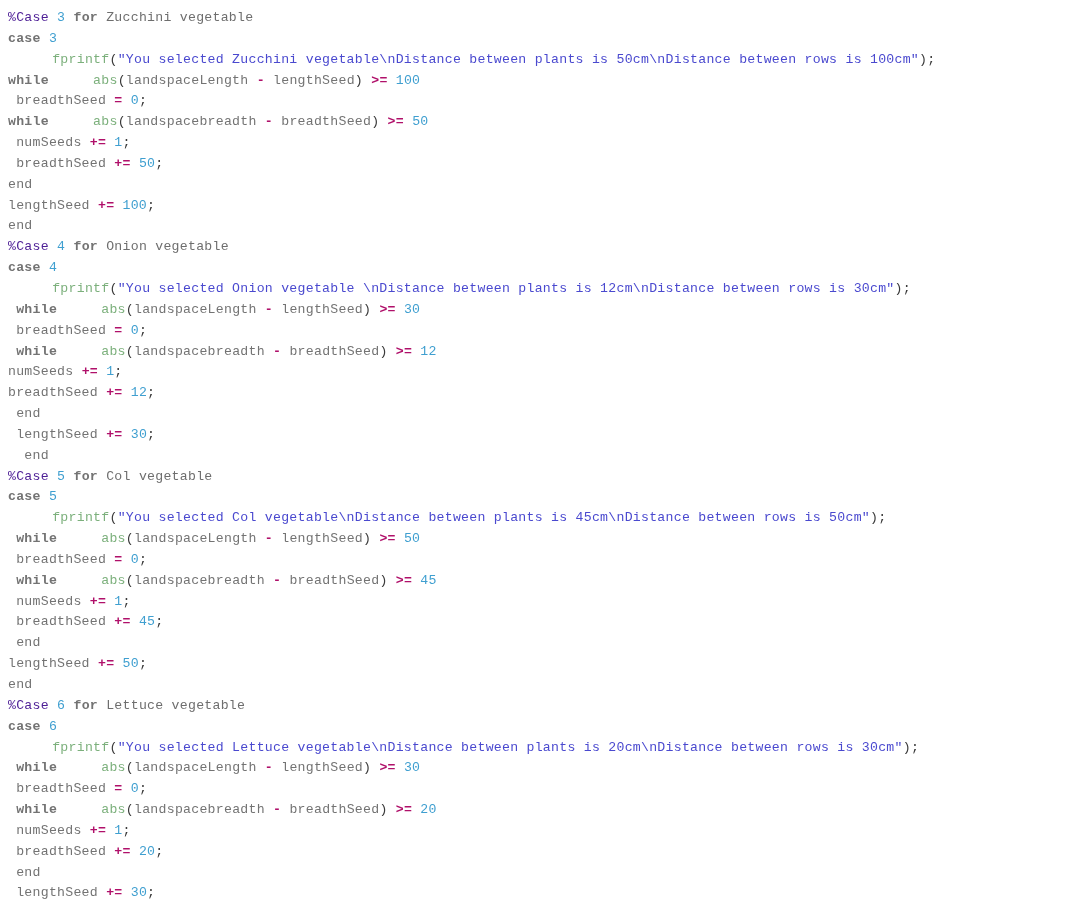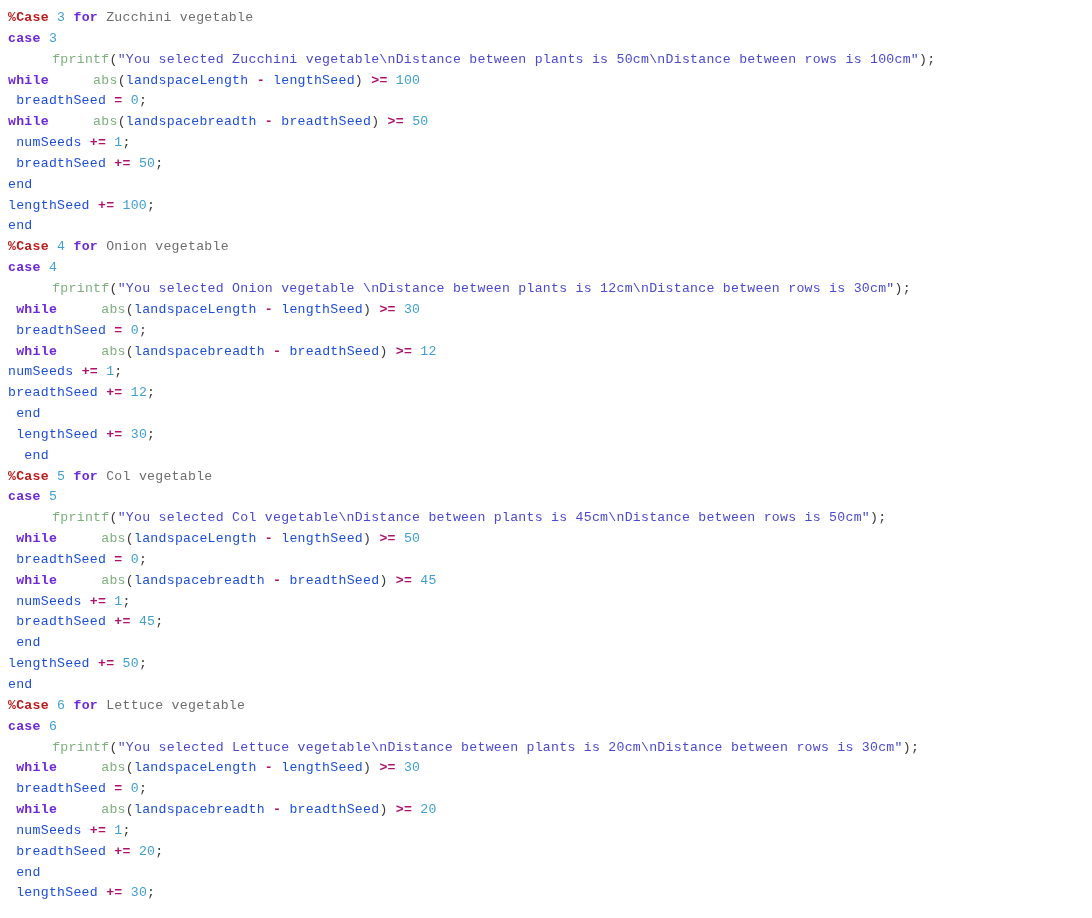--- a/index.html
+++ b/index.html
@@ -21,25 +21,25 @@
     white-space: pre;
     letter-spacing: 0.02em;
     color: #666666;
   }
   .code-line {
     white-space: pre;
     min-height: 20.85px;
   }
   
   .tok-plain    { color: #6e6e6e; }
-  .tok-ident    { color: #1d4ed8; }
-  .tok-kw       { color: #6d28d9; font-weight: bold; }
+  .tok-ident    { color: #737373; }
+  .tok-kw       { color: #737373; font-weight: bold; }
   .tok-op       { color: #b0106a; font-weight: bold; }
   .tok-num      { color: #3f9fd0; }
   .tok-fn       { color: #7cb07c; margin-left: 36px; }
   .tok-str      { color: #4a49cf; }
   .tok-punc     { color: #3a3a3a; }
-  .tok-cmt      { color: #b91c1c; font-weight: bold; }
+  .tok-cmt      { color: #4c1d95; font-weight: normal; }
 </style>
 </head>
 <body>
 
 <div id="code-listing"><div class="code-line"><span class="tok-cmt">%Case</span><span class="tok-plain"> </span><span class="tok-num">3</span><span class="tok-plain"> </span><span class="tok-kw">for</span><span class="tok-plain"> Zucchini vegetable</span></div><div class="code-line"><span class="tok-kw">case</span><span class="tok-plain"> </span><span class="tok-num">3</span></div><div class="code-line"><span class="tok-plain"> </span><span class="tok-fn">fprintf</span><span class="tok-punc">(</span><span class="tok-str">"You selected Zucchini vegetable\nDistance between plants is 50cm\nDistance between rows is 100cm"</span><span class="tok-punc">);</span></div><div class="code-line"><span class="tok-kw">while</span><span class="tok-plain"> </span><span class="tok-fn">abs</span><span class="tok-punc">(</span><span class="tok-ident">landspaceLength</span><span class="tok-plain"> </span><span class="tok-op">-</span><span class="tok-plain"> </span><span class="tok-ident">lengthSeed</span><span class="tok-punc">)</span><span class="tok-plain"> </span><span class="tok-op">&gt;=</span><span class="tok-plain"> </span><span class="tok-num">100</span></div><div class="code-line"><span class="tok-plain"> </span><span class="tok-ident">breadthSeed</span><span class="tok-plain"> </span><span class="tok-op">=</span><span class="tok-plain"> </span><span class="tok-num">0</span><span class="tok-punc">;</span></div><div class="code-line"><span class="tok-kw">while</span><span class="tok-plain"> </span><span class="tok-fn">abs</span><span class="tok-punc">(</span><span class="tok-ident">landspacebreadth</span><span class="tok-plain"> </span><span class="tok-op">-</span><span class="tok-plain"> </span><span class="tok-ident">breadthSeed</span><span class="tok-punc">)</span><span class="tok-plain"> </span><span class="tok-op">&gt;=</span><span class="tok-plain"> </span><span class="tok-num">50</span></div><div class="code-line"><span class="tok-plain"> </span><span class="tok-ident">numSeeds</span><span class="tok-plain"> </span><span class="tok-op">+=</span><span class="tok-plain"> </span><span class="tok-num">1</span><span class="tok-punc">;</span></div><div class="code-line"><span class="tok-plain"> </span><span class="tok-ident">breadthSeed</span><span class="tok-plain"> </span><span class="tok-op">+=</span><span class="tok-plain"> </span><span class="tok-num">50</span><span class="tok-punc">;</span></div><div class="code-line"><span class="tok-ident">end</span></div><div class="code-line"><span class="tok-ident">lengthSeed</span><span class="tok-plain"> </span><span class="tok-op">+=</span><span class="tok-plain"> </span><span class="tok-num">100</span><span class="tok-punc">;</span></div><div class="code-line"><span class="tok-ident">end</span></div><div class="code-line"><span class="tok-cmt">%Case</span><span class="tok-plain"> </span><span class="tok-num">4</span><span class="tok-plain"> </span><span class="tok-kw">for</span><span class="tok-plain"> Onion vegetable</span></div><div class="code-line"><span class="tok-kw">case</span><span class="tok-plain"> </span><span class="tok-num">4</span></div><div class="code-line"><span class="tok-plain"> </span><span class="tok-fn">fprintf</span><span class="tok-punc">(</span><span class="tok-str">"You selected Onion vegetable \nDistance between plants is 12cm\nDistance between rows is 30cm"</span><span class="tok-punc">);</span></div><div class="code-line"><span class="tok-plain"> </span><span class="tok-kw">while</span><span class="tok-plain"> </span><span class="tok-fn">abs</span><span class="tok-punc">(</span><span class="tok-ident">landspaceLength</span><span class="tok-plain"> </span><span class="tok-op">-</span><span class="tok-plain"> </span><span class="tok-ident">lengthSeed</span><span class="tok-punc">)</span><span class="tok-plain"> </span><span class="tok-op">&gt;=</span><span class="tok-plain"> </span><span class="tok-num">30</span></div><div class="code-line"><span class="tok-plain"> </span><span class="tok-ident">breadthSeed</span><span class="tok-plain"> </span><span class="tok-op">=</span><span class="tok-plain"> </span><span class="tok-num">0</span><span class="tok-punc">;</span></div><div class="code-line"><span class="tok-plain"> </span><span class="tok-kw">while</span><span class="tok-plain"> </span><span class="tok-fn">abs</span><span class="tok-punc">(</span><span class="tok-ident">landspacebreadth</span><span class="tok-plain"> </span><span class="tok-op">-</span><span class="tok-plain"> </span><span class="tok-ident">breadthSeed</span><span class="tok-punc">)</span><span class="tok-plain"> </span><span class="tok-op">&gt;=</span><span class="tok-plain"> </span><span class="tok-num">12</span></div><div class="code-line"><span class="tok-ident">numSeeds</span><span class="tok-plain"> </span><span class="tok-op">+=</span><span class="tok-plain"> </span><span class="tok-num">1</span><span class="tok-punc">;</span></div><div class="code-line"><span class="tok-ident">breadthSeed</span><span class="tok-plain"> </span><span class="tok-op">+=</span><span class="tok-plain"> </span><span class="tok-num">12</span><span class="tok-punc">;</span></div><div class="code-line"><span class="tok-plain"> </span><span class="tok-ident">end</span></div><div class="code-line"><span class="tok-plain"> </span><span class="tok-ident">lengthSeed</span><span class="tok-plain"> </span><span class="tok-op">+=</span><span class="tok-plain"> </span><span class="tok-num">30</span><span class="tok-punc">;</span></div><div class="code-line"><span class="tok-plain">  </span><span class="tok-ident">end</span></div><div class="code-line"><span class="tok-cmt">%Case</span><span class="tok-plain"> </span><span class="tok-num">5</span><span class="tok-plain"> </span><span class="tok-kw">for</span><span class="tok-plain"> Col vegetable</span></div><div class="code-line"><span class="tok-kw">case</span><span class="tok-plain"> </span><span class="tok-num">5</span></div><div class="code-line"><span class="tok-plain"> </span><span class="tok-fn">fprintf</span><span class="tok-punc">(</span><span class="tok-str">"You selected Col vegetable\nDistance between plants is 45cm\nDistance between rows is 50cm"</span><span class="tok-punc">);</span></div><div class="code-line"><span class="tok-plain"> </span><span class="tok-kw">while</span><span class="tok-plain"> </span><span class="tok-fn">abs</span><span class="tok-punc">(</span><span class="tok-ident">landspaceLength</span><span class="tok-plain"> </span><span class="tok-op">-</span><span class="tok-plain"> </span><span class="tok-ident">lengthSeed</span><span class="tok-punc">)</span><span class="tok-plain"> </span><span class="tok-op">&gt;=</span><span class="tok-plain"> </span><span class="tok-num">50</span></div><div class="code-line"><span class="tok-plain"> </span><span class="tok-ident">breadthSeed</span><span class="tok-plain"> </span><span class="tok-op">=</span><span class="tok-plain"> </span><span class="tok-num">0</span><span class="tok-punc">;</span></div><div class="code-line"><span class="tok-plain"> </span><span class="tok-kw">while</span><span class="tok-plain"> </span><span class="tok-fn">abs</span><span class="tok-punc">(</span><span class="tok-ident">landspacebreadth</span><span class="tok-plain"> </span><span class="tok-op">-</span><span class="tok-plain"> </span><span class="tok-ident">breadthSeed</span><span class="tok-punc">)</span><span class="tok-plain"> </span><span class="tok-op">&gt;=</span><span class="tok-plain"> </span><span class="tok-num">45</span></div><div class="code-line"><span class="tok-plain"> </span><span class="tok-ident">numSeeds</span><span class="tok-plain"> </span><span class="tok-op">+=</span><span class="tok-plain"> </span><span class="tok-num">1</span><span class="tok-punc">;</span></div><div class="code-line"><span class="tok-plain"> </span><span class="tok-ident">breadthSeed</span><span class="tok-plain"> </span><span class="tok-op">+=</span><span class="tok-plain"> </span><span class="tok-num">45</span><span class="tok-punc">;</span></div><div class="code-line"><span class="tok-plain"> </span><span class="tok-ident">end</span></div><div class="code-line"><span class="tok-ident">lengthSeed</span><span class="tok-plain"> </span><span class="tok-op">+=</span><span class="tok-plain"> </span><span class="tok-num">50</span><span class="tok-punc">;</span></div><div class="code-line"><span class="tok-ident">end</span></div><div class="code-line"><span class="tok-cmt">%Case</span><span class="tok-plain"> </span><span class="tok-num">6</span><span class="tok-plain"> </span><span class="tok-kw">for</span><span class="tok-plain"> Lettuce vegetable</span></div><div class="code-line"><span class="tok-kw">case</span><span class="tok-plain"> </span><span class="tok-num">6</span></div><div class="code-line"><span class="tok-plain"> </span><span class="tok-fn">fprintf</span><span class="tok-punc">(</span><span class="tok-str">"You selected Lettuce vegetable\nDistance between plants is 20cm\nDistance between rows is 30cm"</span><span class="tok-punc">);</span></div><div class="code-line"><span class="tok-plain"> </span><span class="tok-kw">while</span><span class="tok-plain"> </span><span class="tok-fn">abs</span><span class="tok-punc">(</span><span class="tok-ident">landspaceLength</span><span class="tok-plain"> </span><span class="tok-op">-</span><span class="tok-plain"> </span><span class="tok-ident">lengthSeed</span><span class="tok-punc">)</span><span class="tok-plain"> </span><span class="tok-op">&gt;=</span><span class="tok-plain"> </span><span class="tok-num">30</span></div><div class="code-line"><span class="tok-plain"> </span><span class="tok-ident">breadthSeed</span><span class="tok-plain"> </span><span class="tok-op">=</span><span class="tok-plain"> </span><span class="tok-num">0</span><span class="tok-punc">;</span></div><div class="code-line"><span class="tok-plain"> </span><span class="tok-kw">while</span><span class="tok-plain"> </span><span class="tok-fn">abs</span><span class="tok-punc">(</span><span class="tok-ident">landspacebreadth</span><span class="tok-plain"> </span><span class="tok-op">-</span><span class="tok-plain"> </span><span class="tok-ident">breadthSeed</span><span class="tok-punc">)</span><span class="tok-plain"> </span><span class="tok-op">&gt;=</span><span class="tok-plain"> </span><span class="tok-num">20</span></div><div class="code-line"><span class="tok-plain"> </span><span class="tok-ident">numSeeds</span><span class="tok-plain"> </span><span class="tok-op">+=</span><span class="tok-plain"> </span><span class="tok-num">1</span><span class="tok-punc">;</span></div><div class="code-line"><span class="tok-plain"> </span><span class="tok-ident">breadthSeed</span><span class="tok-plain"> </span><span class="tok-op">+=</span><span class="tok-plain"> </span><span class="tok-num">20</span><span class="tok-punc">;</span></div><div class="code-line"><span class="tok-plain"> </span><span class="tok-ident">end</span></div><div class="code-line"><span class="tok-plain"> </span><span class="tok-ident">lengthSeed</span><span class="tok-plain"> </span><span class="tok-op">+=</span><span class="tok-plain"> </span><span class="tok-num">30</span><span class="tok-punc">;</span></div></div>
 
 </body></html>

